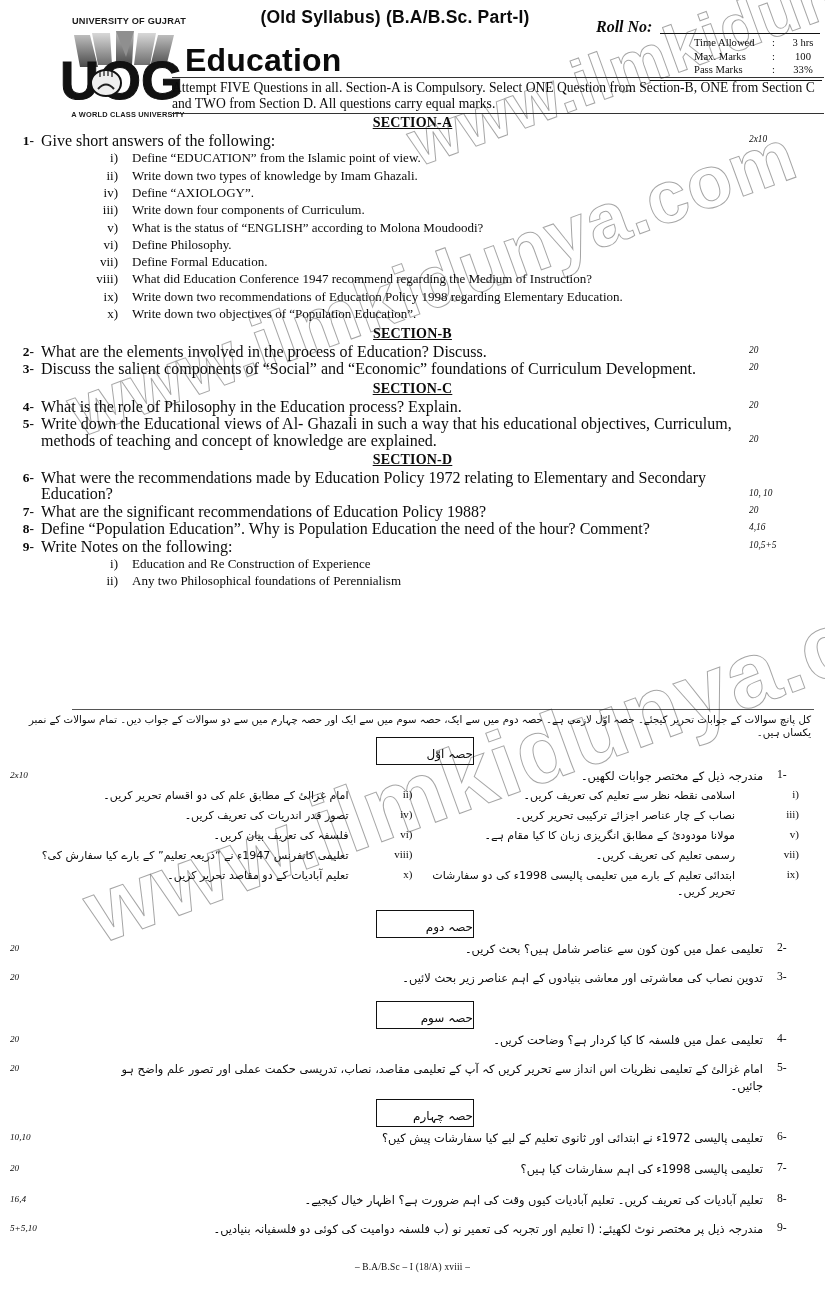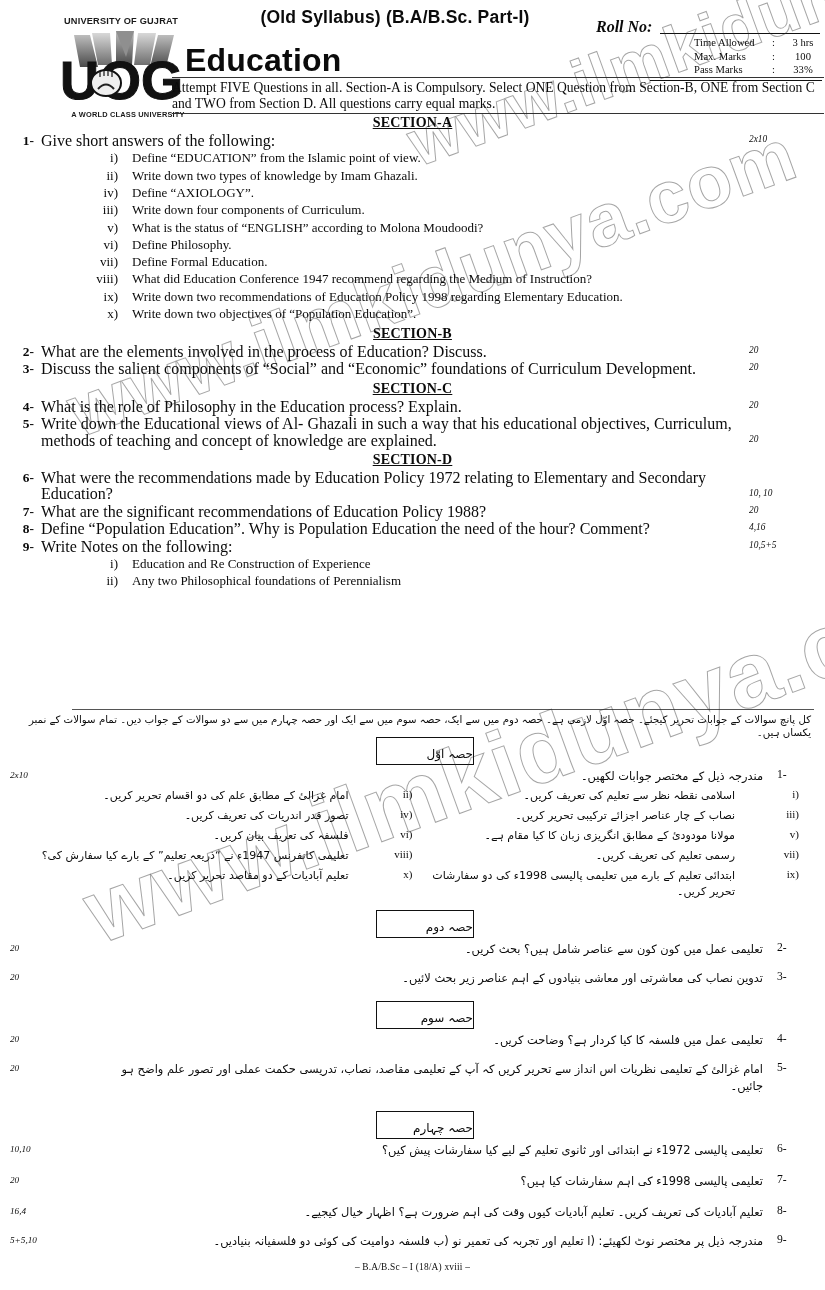--- a/index.html
+++ b/index.html
@@ -26,21 +26,21 @@
   }
   .wm1{left:48px;top:240px;font-size:74px;transform:rotate(-20deg);}
   .wm2{left:60px;top:700px;font-size:92px;transform:rotate(-20deg);}
   .wm3{left:390px;top:-10px;font-size:66px;transform:rotate(-20deg);}
 
   
   .header{position:absolute;left:0;top:0;width:825px;height:116px;z-index:2;}
 
   .logo-wrap{position:absolute;left:48px;top:16px;width:152px;height:104px;}
   .uni-name{
-    position:absolute;left:0;top:0;width:146px;text-align:center;
+    position:absolute;left:8px;top:0;width:146px;text-align:center;
     font-family:"Liberation Sans","DejaVu Sans",sans-serif;
     font-size:9.2px;font-weight:700;letter-spacing:.2px;color:#1a1a1a;
   }
   .tagline{
     position:absolute;left:4px;top:94px;width:152px;text-align:center;
     font-family:"Liberation Sans","DejaVu Sans",sans-serif;
     font-size:7.4px;font-weight:700;letter-spacing:.2px;color:#1a1a1a;
   }
   .logo-svg{position:absolute;left:6px;top:11px;}
 
@@ -402,21 +402,21 @@
       <div class="u-no">-4</div>
       <div class="u-txt" style="padding-left:89px">تعلیمی عمل میں فلسفہ کا کیا کردار ہے؟ وضاحت کریں۔</div>
       <div class="u-mk">20</div>
     </div>
     <div class="u-row">
       <div class="u-no">-5</div>
       <div class="u-txt" style="padding-left:120px">امام غزالیٔ کے تعلیمی نظریات اس انداز سے تحریر کریں کہ آپ کے تعلیمی مقاصد، نصاب، تدریسی حکمت عملی اور تصور علم واضح ہو جائیں۔</div>
       <div class="u-mk">20</div>
     </div>
 
-    <div class="u-secwrap" style="margin-top:16px">
+    <div class="u-secwrap" style="margin-top:4px">
       <div class="u-secbox">حصہ چہارم</div>
     </div>
 
     <div class="u-row" style="margin-bottom:14px">
       <div class="u-no">-6</div>
       <div class="u-txt" style="padding-left:120px">تعلیمی پالیسی 1972ء نے ابتدائی اور ثانوی تعلیم کے لیے کیا سفارشات پیش کیں؟</div>
       <div class="u-mk">10,10</div>
     </div>
     <div class="u-row" style="margin-bottom:14px">
       <div class="u-no">-7</div>

